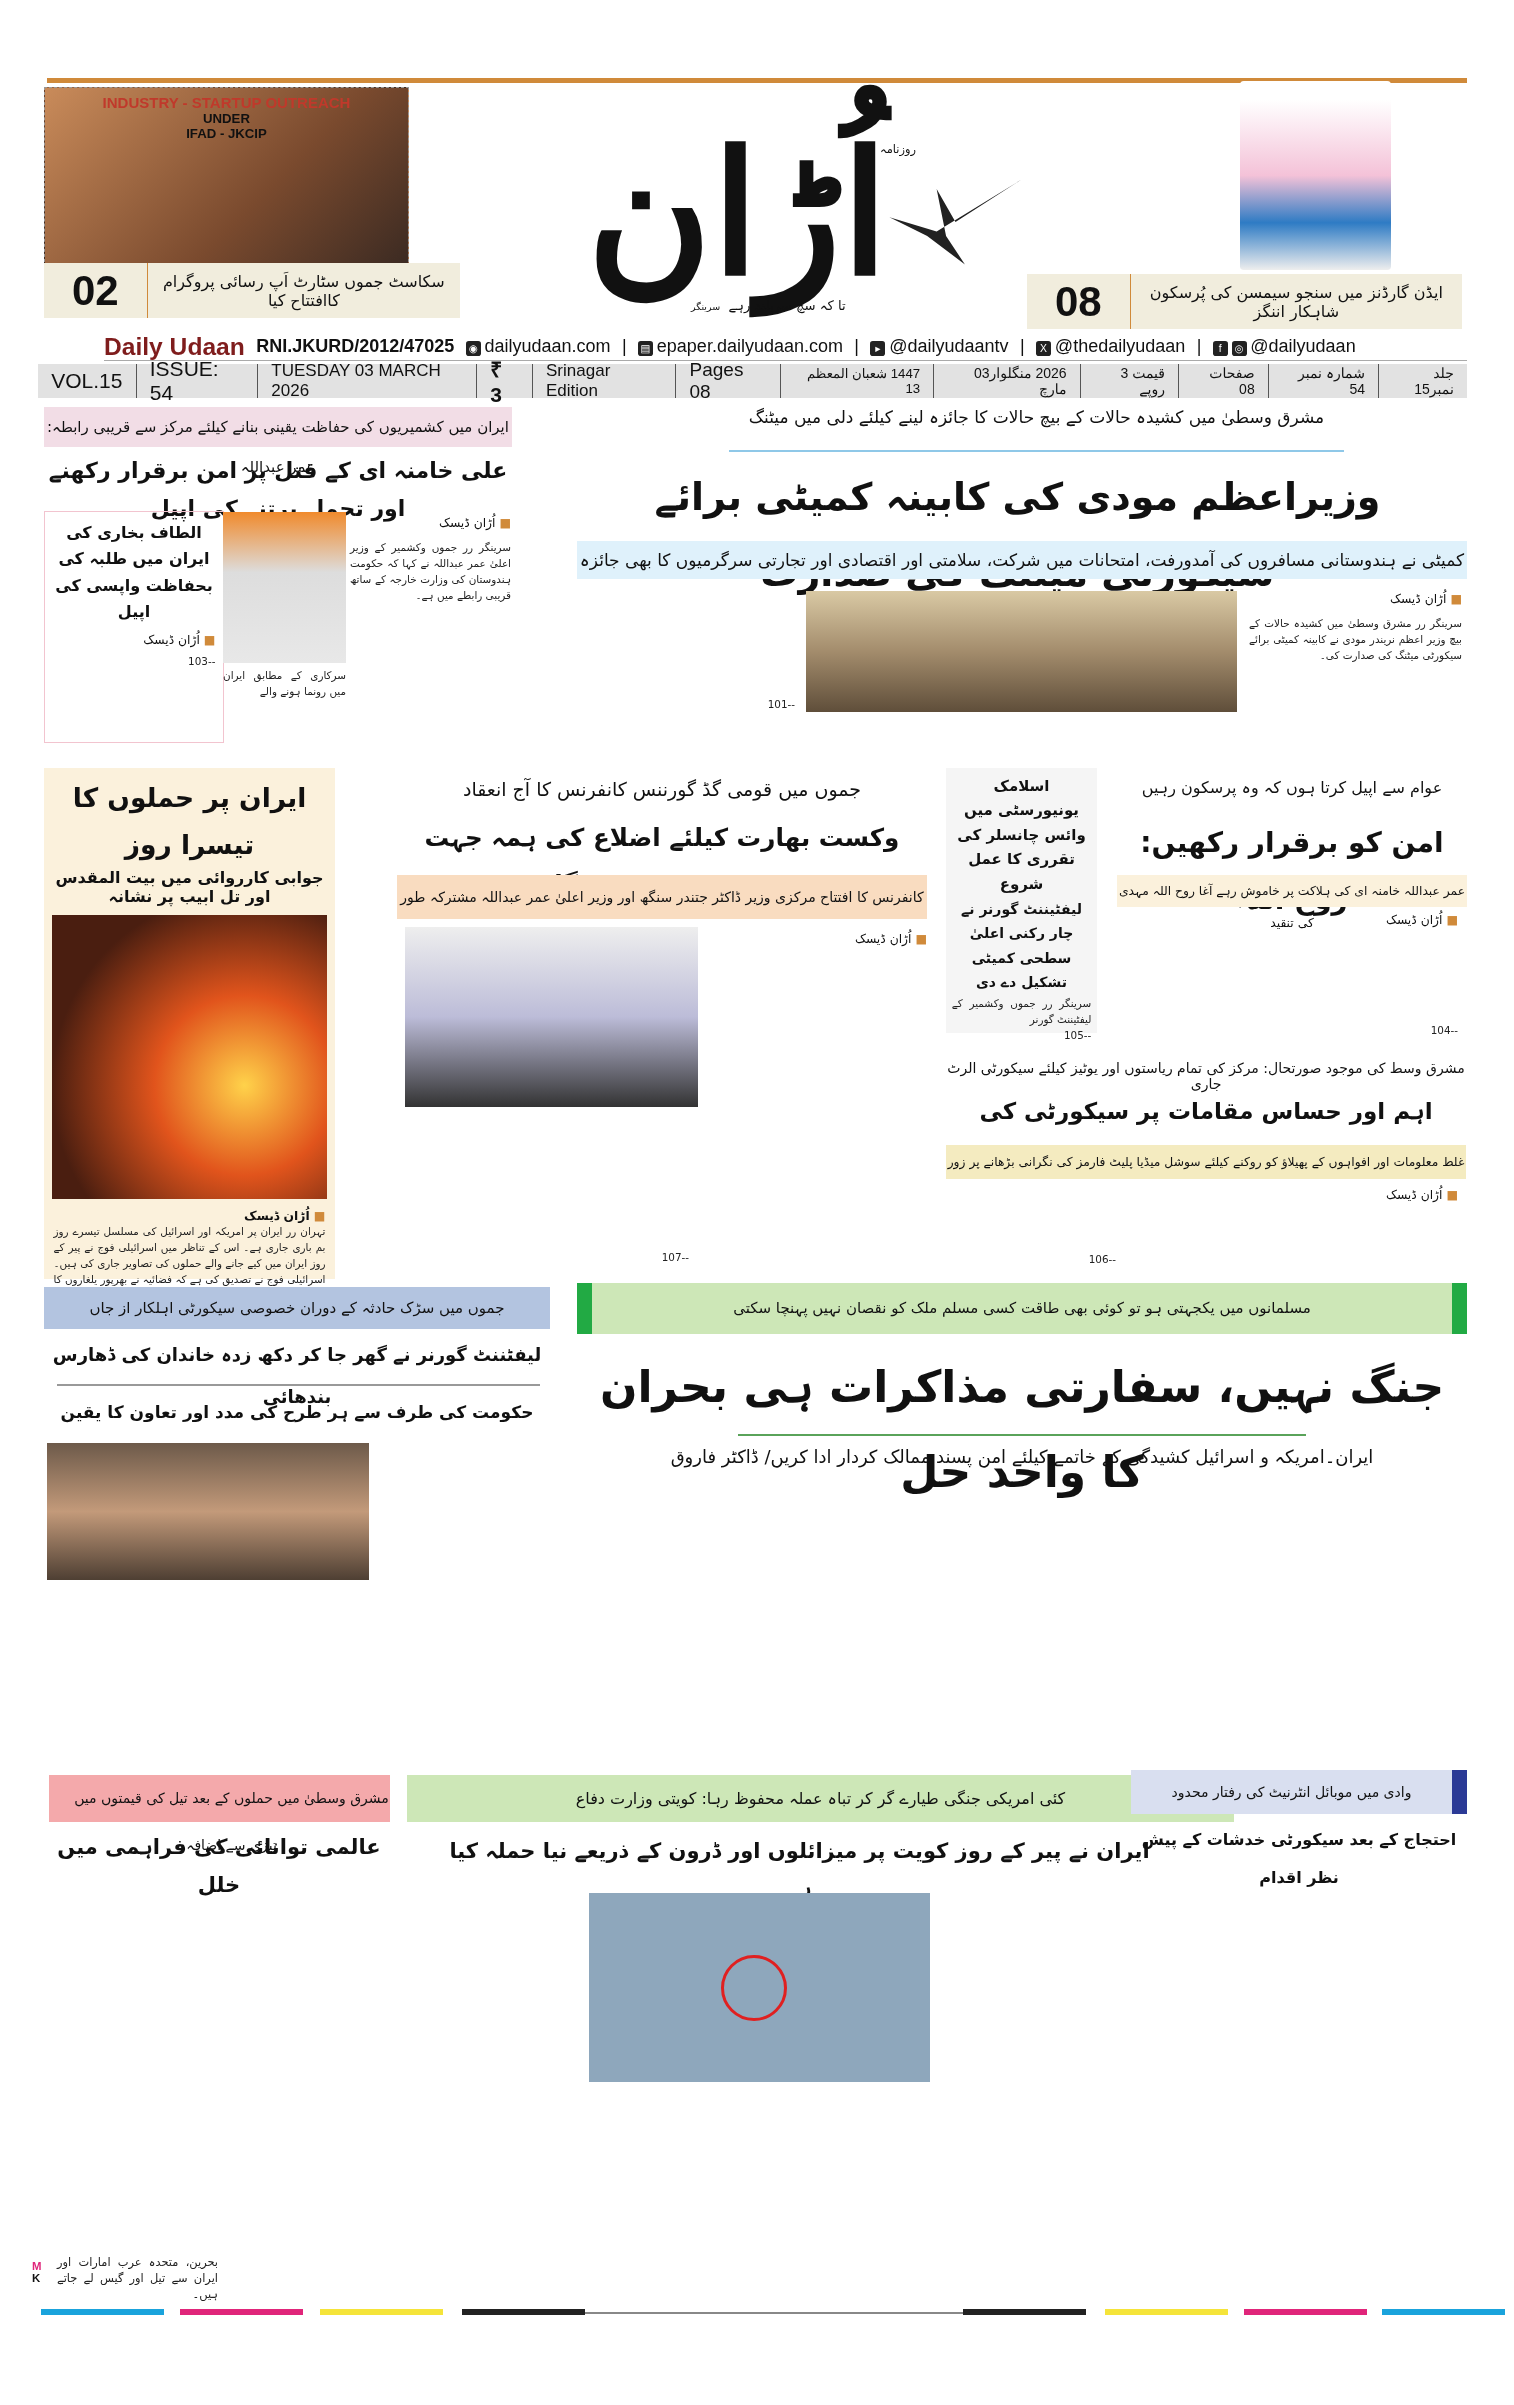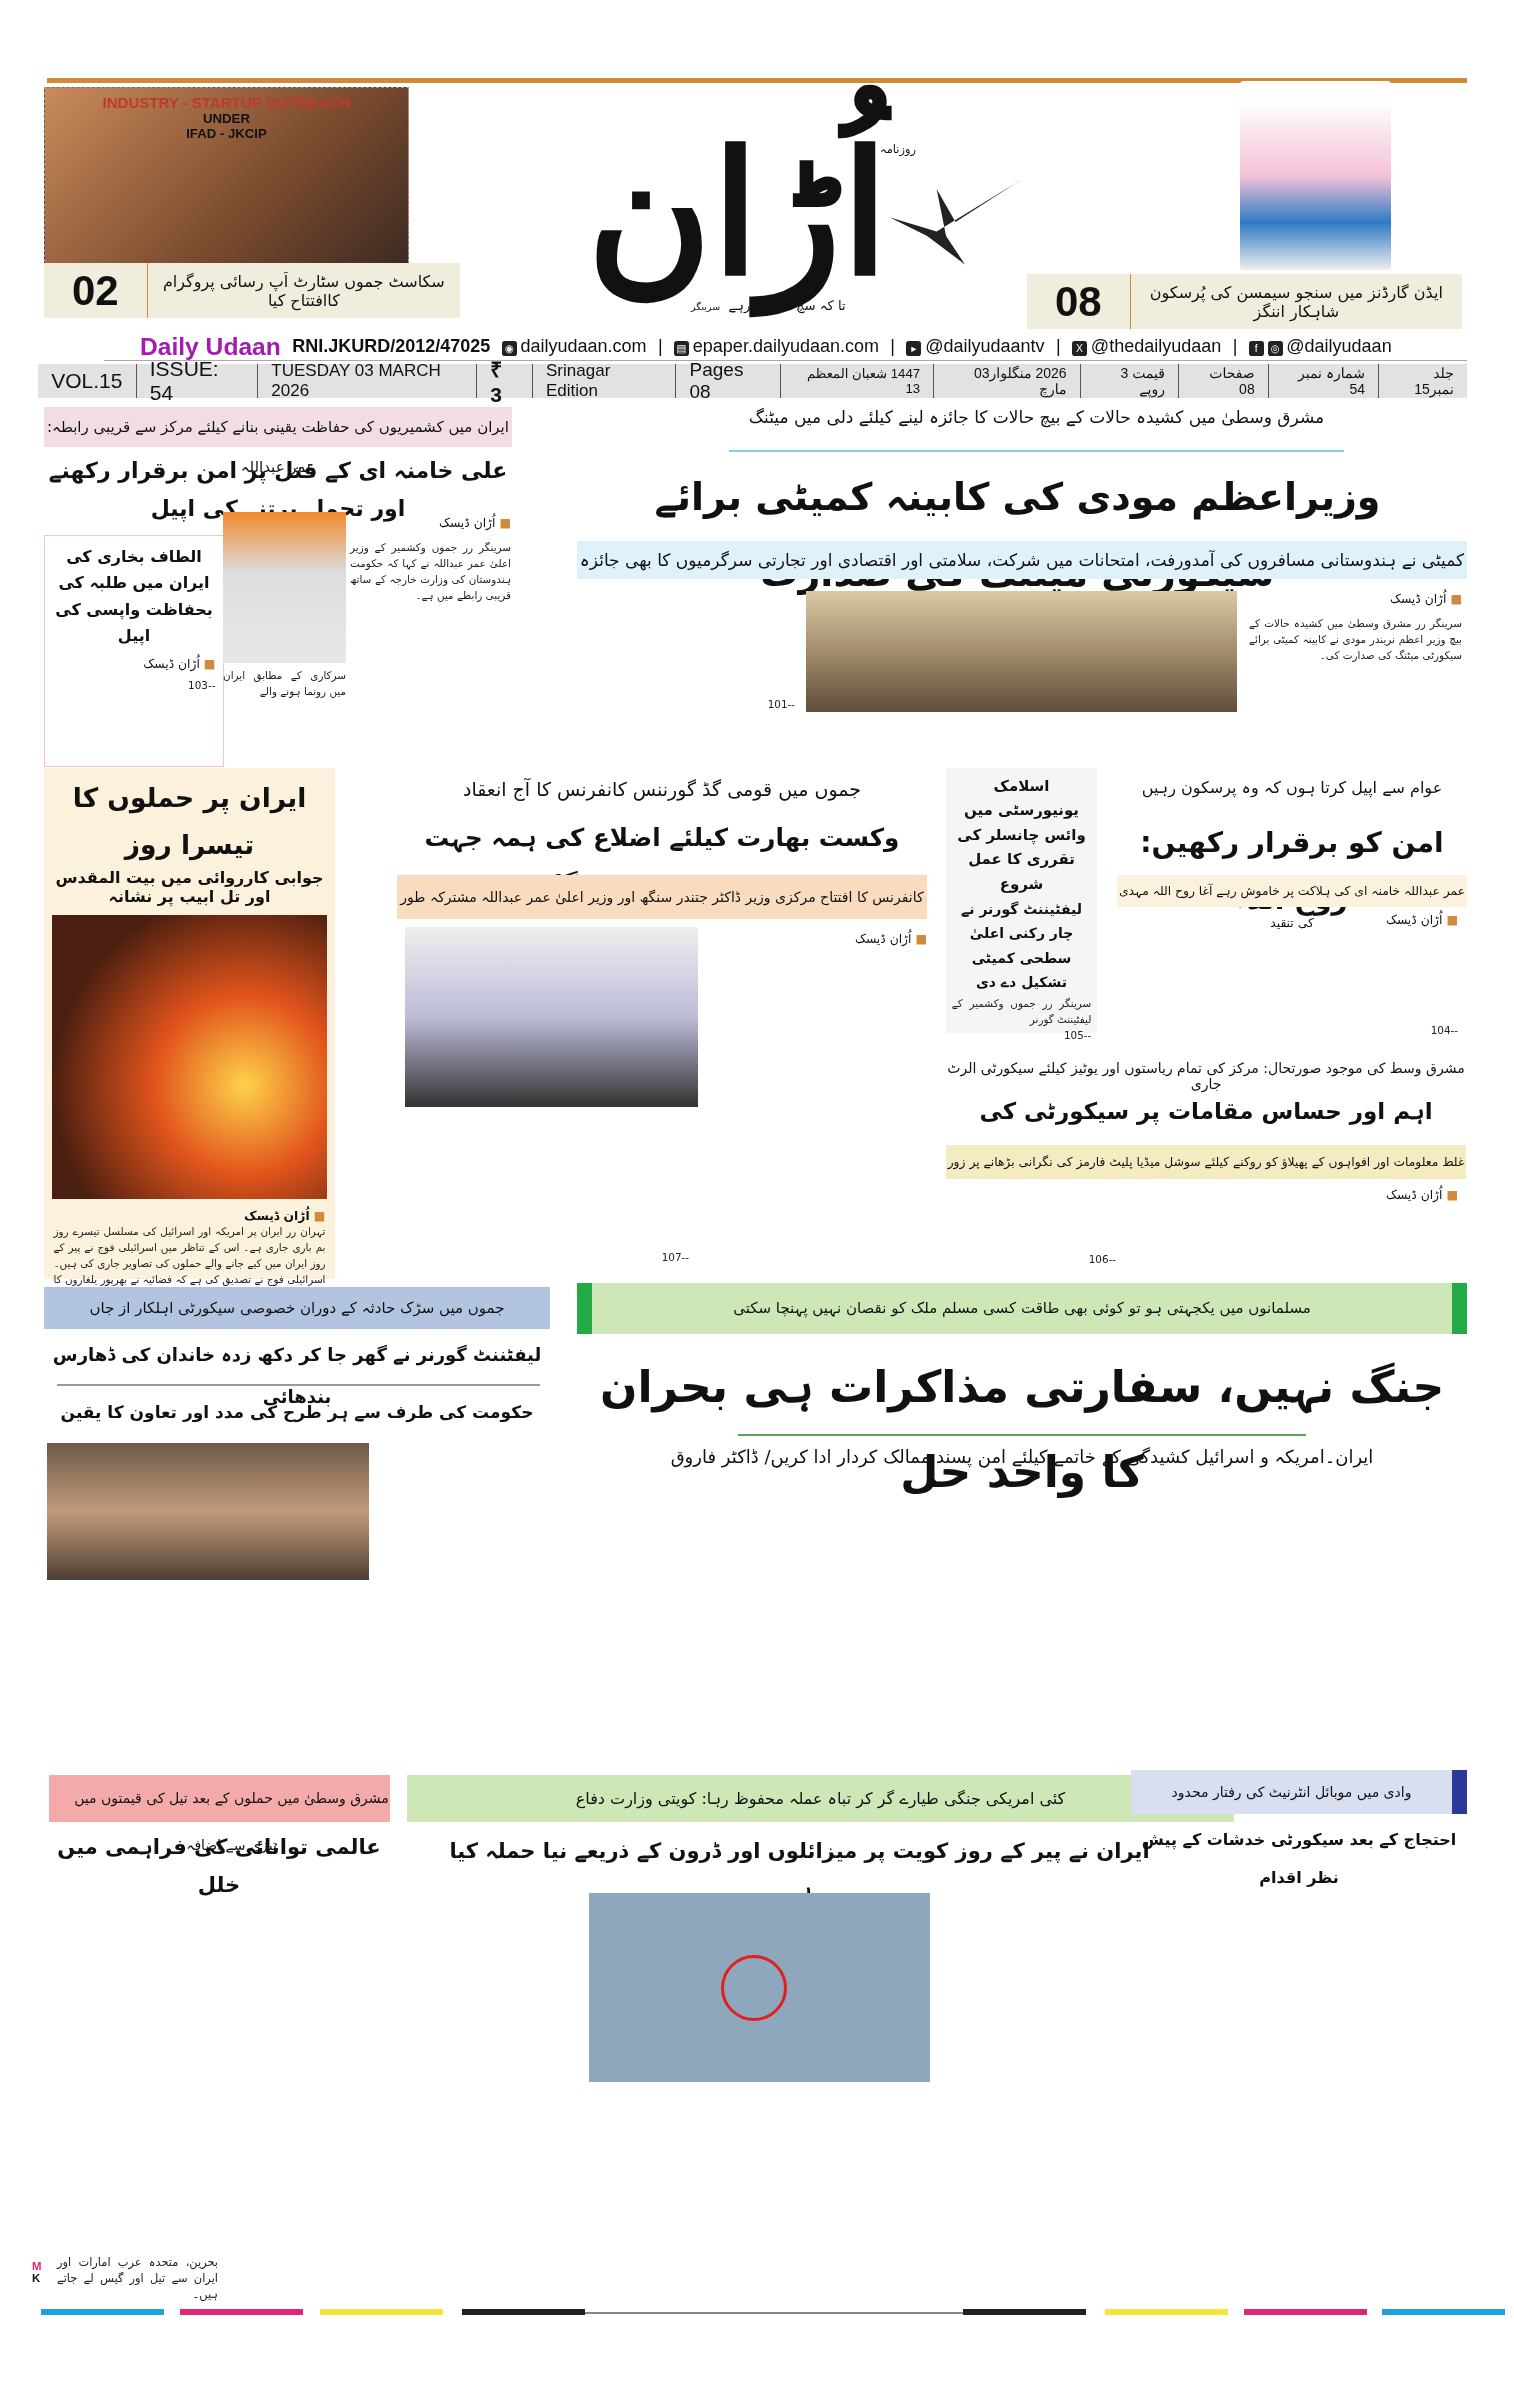--- a/index.html
+++ b/index.html
@@ -6,21 +6,21 @@
   body{width:1514px;height:2406px;background:#fff;font-family:"DejaVu Sans",sans-serif;color:#111;position:relative;overflow:hidden;}
   .abs{position:absolute;}
   .topline{left:47px;top:78px;width:1420px;height:4.7px;background:#d08a3a;}
   .photo{background:linear-gradient(135deg,#c98b5a,#7a4a2e 60%,#3b2a22);border:0.9px dashed #999;}
   .photo2{background:linear-gradient(180deg,#fff 0%,#fff 10%,#f4c2d8 50%,#2e7bc4 75%,#eee 100%);}
   .caption{background:#f1eddd;display:flex;align-items:center;}
   .pgnum{font-family:"Liberation Sans",sans-serif;font-weight:bold;font-size:42px;padding:0 28px;border-right:1.9px solid #d08a3a;height:100%;display:flex;align-items:center;}
   .cap-text{flex:1;font-size:16px;direction:rtl;text-align:center;}
   .logo{left:568px;top:123px;width:445px;height:199px;}
   .info1{left:104px;top:333px;width:1363px;height:28px;display:flex;align-items:center;gap:11.4px;font-family:"Liberation Sans",sans-serif;font-size:18px;border-bottom:1.9px solid #aaa;}
-  .brand{color:#a21caf;font-weight:bold;font-size:24.6px;margin-left:36px;}
+  .brand{color:#7f1d1d;font-weight:bold;font-size:24.6px;}
   .rni{font-weight:bold;font-size:18px;}
   .info2{left:38px;top:364px;width:1429px;height:34px;background:#e2e2e2;display:flex;align-items:center;font-family:"Liberation Sans",sans-serif;font-size:17px;}
   .info2 span{padding:0 13.2px;border-right:0.9px solid #555;height:100%;display:flex;align-items:center;}
   .ico{display:inline-block;width:15px;height:15px;background:#222;border-radius:2.8px;margin-right:3.8px;color:#fff;font-size:10.4px;text-align:center;line-height:15px;}
   .kicker{font-size:19px;direction:rtl;text-align:center;}
   .hl{font-weight:bold;direction:rtl;text-align:center;}
   .body-txt{font-size:10.4px;line-height:16px;direction:rtl;text-align:justify;color:#222;}
   .band-pink{background:#f2dde6;}
   .band-blue{background:#dff1fb;}
   .band-peach{background:#f9dcc0;}
@@ -87,21 +87,21 @@
   <span style="direction:rtl;font-size:13.2px;">1447 شعبان المعظم 13</span>
   <span style="direction:rtl;font-size:14px;">2026 منگلوار03 مارچ</span>
   <span style="direction:rtl;font-size:14px;">قیمت 3 روپے</span>
   <span style="direction:rtl;font-size:14px;">صفحات 08</span>
   <span style="direction:rtl;font-size:14px;">شمارہ نمبر 54</span>
   <span style="direction:rtl;font-size:14px;border:none;">جلد نمبر15</span>
 </div>
 
 <div class="abs band-pink kicker" style="left:44px;top:407px;width:468px;height:40px;line-height:40px;font-size:15px;">ایران میں کشمیریوں کی حفاظت یقینی بنانے کیلئے مرکز سے قریبی رابطہ: عمر عبداللہ</div>
 <div class="abs hl" style="left:44px;top:452px;width:468px;font-size:22px;line-height:38px;">علی خامنہ ای کے قتل پر امن برقرار رکھنے اور تحمل برتنے کی اپیل</div>
-<div class="abs" style="left:44px;top:511px;width:180px;height:232px;border:1.9px solid #f2c4cf;padding:7.6px;margin-top:24px;">
+<div class="abs" style="left:44px;top:511px;width:180px;height:232px;border:1.9px solid #f2c4cf;padding:7.6px;">
   <div class="hl" style="font-size:16px;line-height:26.5px;">الطاف بخاری کی ایران میں طلبہ کی بحفاظت واپسی کی اپیل</div>
   <div class="byline" style="margin-top:7.6px;">اُڑان ڈیسک</div>
   <div class="body-txt" style="margin-top:5.7px;">--103</div>
 </div>
 <div class="abs" style="left:223px;top:512px;width:123px;height:151px;background:linear-gradient(180deg,#f08a2c 0%,#ddd 40%,#e8e8e8 100%);"></div>
 <div class="abs body-txt" style="left:223px;top:667px;width:123px;">سرکاری کے مطابق ایران میں رونما ہونے والے</div>
 <div class="abs byline" style="left:350px;top:516px;width:161px;">اُڑان ڈیسک</div>
 <div class="abs body-txt" style="left:350px;top:539px;width:161px;">سرینگر رر جموں وکشمیر کے وزیر اعلیٰ عمر عبداللہ نے کہا کہ حکومت ہندوستان کی وزارت خارجہ کے ساتھ قریبی رابطے میں ہے۔</div>
 
 <div class="abs kicker" style="left:606px;top:407px;width:861px;font-size:17px;">مشرق وسطیٰ میں کشیدہ حالات کے بیچ حالات کا جائزہ لینے کیلئے دلی میں میٹنگ</div>

